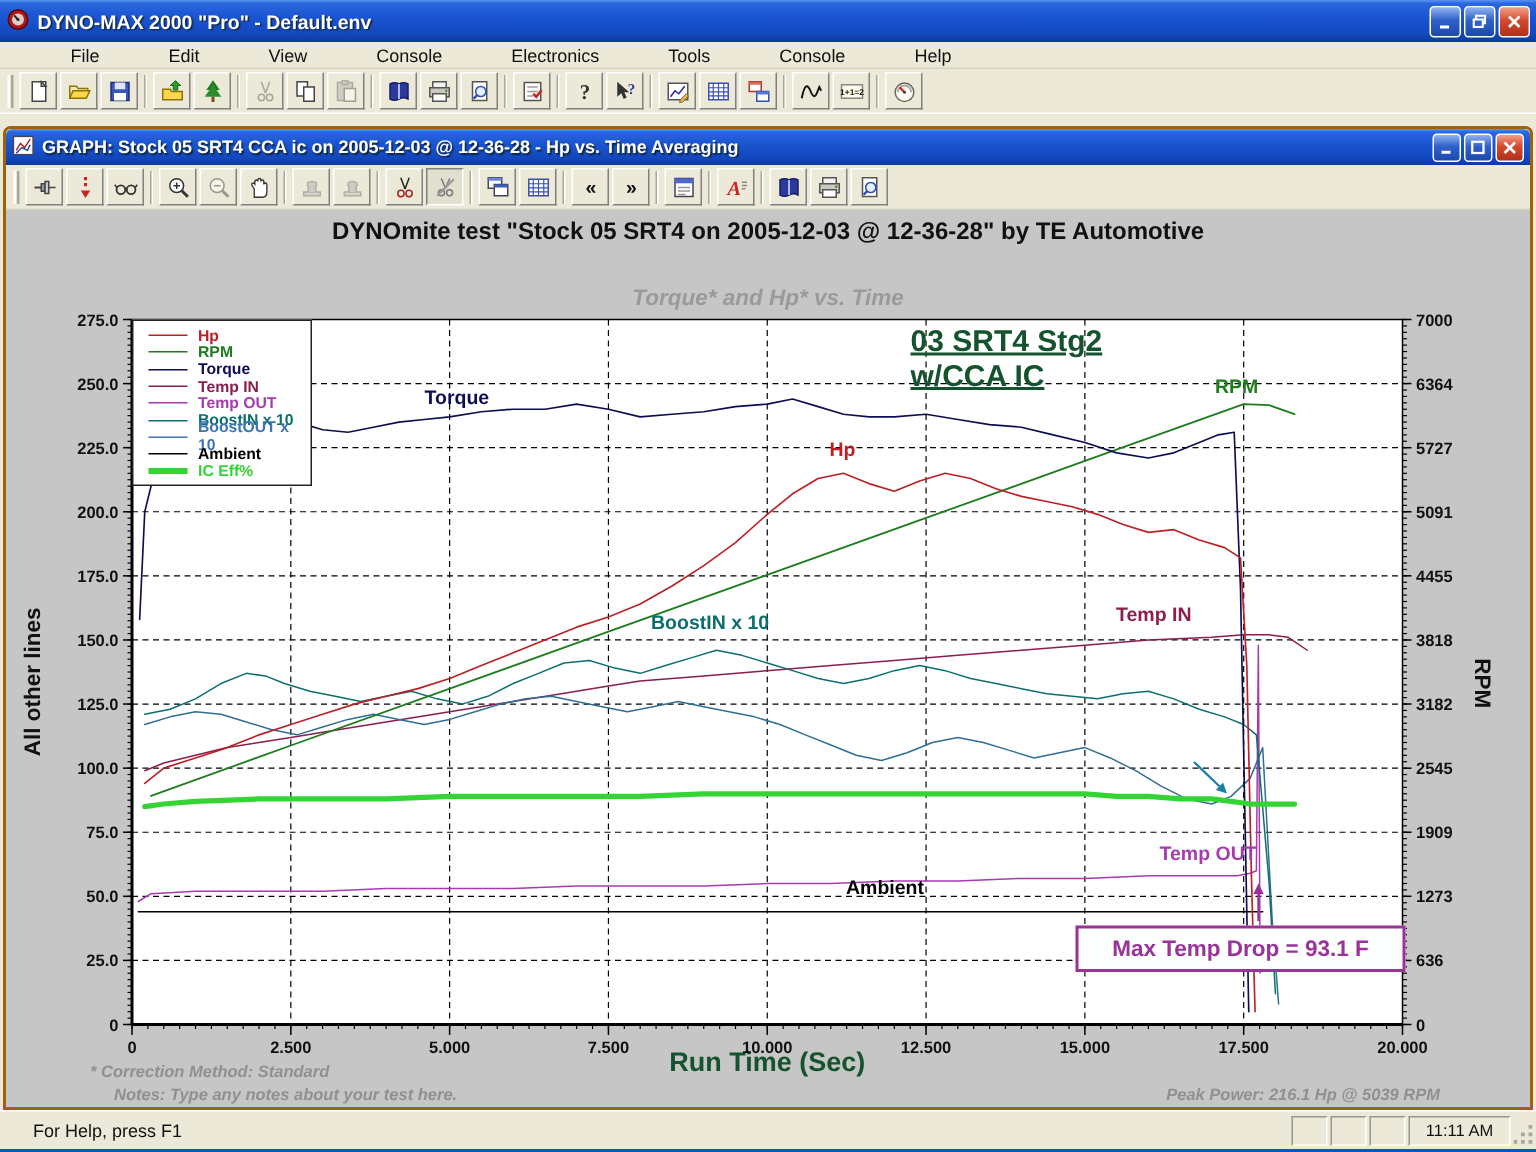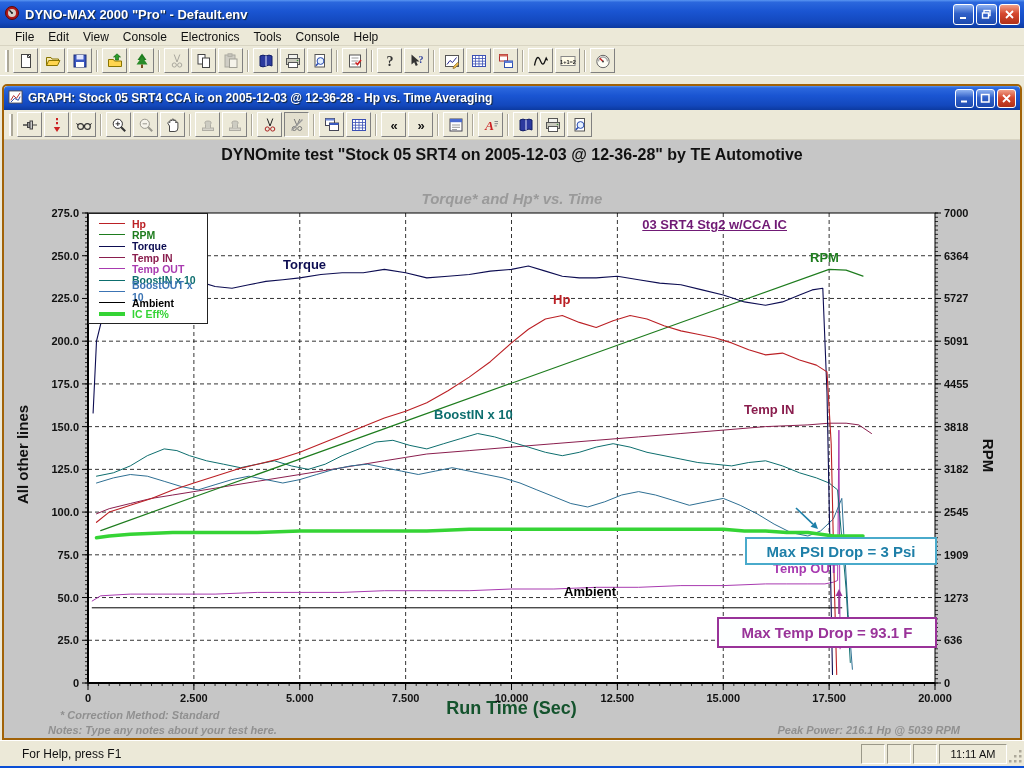--- a/index.html
+++ b/index.html
@@ -14,21 +14,21 @@
   .title-text{flex:1;margin-left:5px;white-space:nowrap;overflow:hidden;text-shadow:1px 1px 1px #123;}
   .winbtns{display:flex;gap:2px;}
   .wbtn{width:21px;height:21px;border-radius:3px;border:1px solid #fff;
     background:linear-gradient(180deg,#8fb3f2,#3060c8 45%,#1c49ae);display:flex;align-items:center;justify-content:center;}
   .titlebar-child .wbtn{width:19px;height:19px;}
   .wbtn.close{background:linear-gradient(180deg,#f0a088,#d6492f 45%,#b03018);}
   .wbtn svg{display:block;}
   
   .menubar{height:18px;display:flex;align-items:center;padding-left:8px;font-size:12px;color:#111;
     background:#ece9d8;border-bottom:1px solid #d8d4c2;}
-  .menu-item{padding:1px 7px;cursor:default;}
+  .menu-item{padding:1px 7px;cursor:default;margin-left:32px;}
   
   .toolbar{display:flex;align-items:center;background:#ece9d8;padding-left:2px;}
   .toolbar-main{height:30px;border-bottom:1px solid #fff;}
   .toolbar-graph{height:30px;border-bottom:1px solid #d8d4c2;}
   .tgrip{width:4px;height:22px;margin:0 3px;border-left:2px solid #fff;border-right:2px solid #aca899;}
   .tsep{width:2px;height:22px;margin:0 3px;border-left:1px solid #aca899;border-right:1px solid #fff;}
   .tbtn{width:25px;height:25px;margin:0 1px;background:#ece9d8;border:1px solid;
     border-color:#fff #808080 #808080 #fff;display:flex;align-items:center;justify-content:center;}
   .tbtn.disabled svg{filter:grayscale(1) opacity(.45);}
   .tbtn.pressed{border-color:#808080 #fff #fff #808080;background:#e3dfce;}
@@ -39,28 +39,28 @@
   .g-heading{position:absolute;left:0;top:6px;width:100%;text-align:center;font-size:16px;font-weight:bold;color:#111;}
   .g-subtitle{position:absolute;left:0;top:50px;width:100%;text-align:center;font-size:15px;font-weight:bold;
     font-style:italic;color:#9a9a9a;}
   .axis-title-left{position:absolute;left:-82px;top:306px;width:200px;text-align:center;font-size:15px;
     font-weight:bold;color:#111;transform:rotate(-90deg);}
   .axis-title-right{position:absolute;left:952px;top:307px;width:64px;text-align:center;font-size:15px;
     font-weight:bold;color:#111;transform:rotate(90deg);}
   .x-axis-title{position:absolute;left:0;top:558px;width:1015px;text-align:center;font-size:18px;font-weight:bold;color:#14532d;}
   .footnote{position:absolute;font-size:11px;font-style:italic;font-weight:bold;color:#909090;}
   .fn-corr{left:56px;top:569px;}
-  .fn-notes{left:44px;top:584px;}
+  .fn-notes{left:72px;top:584px;}
   .fn-peak{right:60px;top:584px;}
   .legend{position:absolute;left:84px;top:73px;width:120px;background:#fff;border:1px solid #222;
     padding:4px 0 3px 0;z-index:5;}
   .legend-row{display:flex;align-items:center;height:11.3px;font-size:10.5px;font-weight:bold;}
   .legend-swatch{width:26px;margin:0 7px 0 10px;border-top-style:solid;}
-  .inset-title{position:absolute;left:603px;top:77px;width:180px;text-align:right;font-size:13px;font-weight:bold;
-    color:#701a75;text-decoration:underline;z-index:4;}
+  .inset-title{position:absolute;left:603px;top:77px;width:180px;text-align:left;font-size:20px;font-weight:bold;
+    color:#14532d;text-decoration:underline;z-index:4;}
   .curve-label{position:absolute;font-size:13px;font-weight:bold;z-index:4;white-space:nowrap;}
   .callout{position:absolute;background:#fdffff;border:2px solid;display:flex;align-items:center;justify-content:center;
     font-size:15px;font-weight:bold;z-index:6;white-space:nowrap;}
   #chart-svg{position:absolute;left:0;top:0;z-index:1;}
   #chart-svg text{font-family:"Liberation Sans",sans-serif;}
   
   .statusbar{position:absolute;left:0;bottom:0;width:1024px;height:26px;background:#ece9d8;
     border-top:1px solid #fff;display:flex;align-items:center;font-size:12px;color:#111;}
   .sb-help{flex:1;padding-left:22px;}
   .sb-cell{height:20px;margin-right:2px;border:1px solid;border-color:#9a9889 #fff #fff #9a9889;}
@@ -875,21 +875,20 @@
       <div id="curve-labels">
           <div class="curve-label" style="left: 279px; top: 117px; color: rgb(13, 13, 82);">Torque</div>
           <div class="curve-label" style="left: 549px; top: 152px; color: rgb(187, 32, 37);">Hp</div>
           <div class="curve-label" style="left: 806px; top: 110px; color: rgb(30, 124, 30);">RPM</div>
           <div class="curve-label" style="left: 430px; top: 267px; color: rgb(13, 110, 110);">BoostIN x 10</div>
           <div class="curve-label" style="left: 740px; top: 262px; color: rgb(138, 30, 78);">Temp IN</div>
           <div class="curve-label" style="left: 769px; top: 421px; color: rgb(168, 58, 176);">Temp OUT</div>
           <div class="curve-label" style="left: 560px; top: 444px; color: rgb(0, 0, 0);">Ambient</div>
         </div>
 
-      <div class="callout" id="callout-psi" style="left: 741px; top: 397px; width: 192px; height: 28px; color: rgb(29, 127, 168); border-color: rgb(73, 170, 203);">Max PSI Drop = 3 Psi</div>
       <div class="callout" id="callout-temp" style="left: 713px; top: 477px; width: 220px; height: 31px; color: rgb(153, 51, 153); border-color: rgb(153, 51, 153);">Max Temp Drop = 93.1 F</div>
 
       <div class="axis-title-left">All other lines</div>
       <div class="axis-title-right">RPM</div>
       <div class="x-axis-title">Run Time (Sec)</div>
 
       <div class="footnote fn-corr">* Correction Method: Standard</div>
       <div class="footnote fn-notes">Notes: Type any notes about your test here.</div>
       <div class="footnote fn-peak">Peak Power: 216.1 Hp @ 5039 RPM</div>
     </div>

